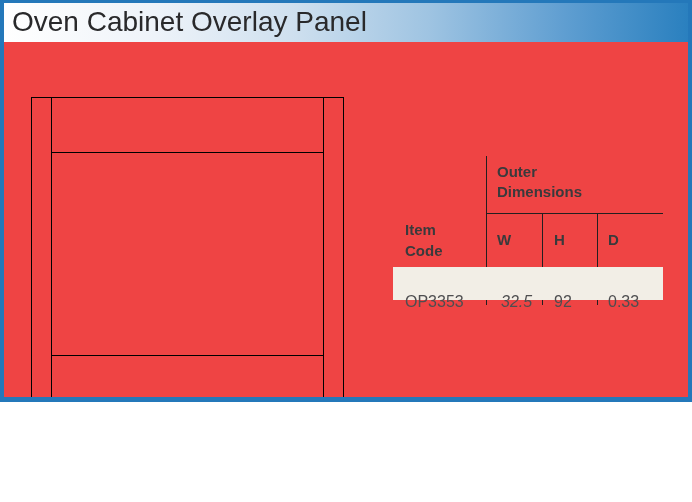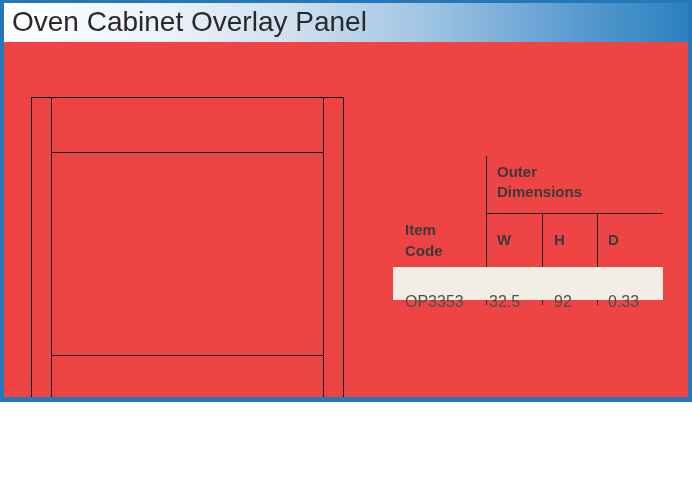--- a/index.html
+++ b/index.html
@@ -102,21 +102,21 @@
     position: absolute;
     top: 0;
     line-height: 33px;
     font-size: 16px;
     font-weight: normal;
     color: #4e4e50;
     white-space: nowrap;
     margin-top: 18px;
   }
   .td-item { left: 12px; }
-  .td-w    { left: 96px; }
+  .td-w    { left: 108px; font-style: italic; }
   .td-h    { left: 161px; }
   .td-d    { left: 215px; }
 </style>
 </head>
 <body>
 
 <div class="page">
 
   <div class="frame"></div>
 

